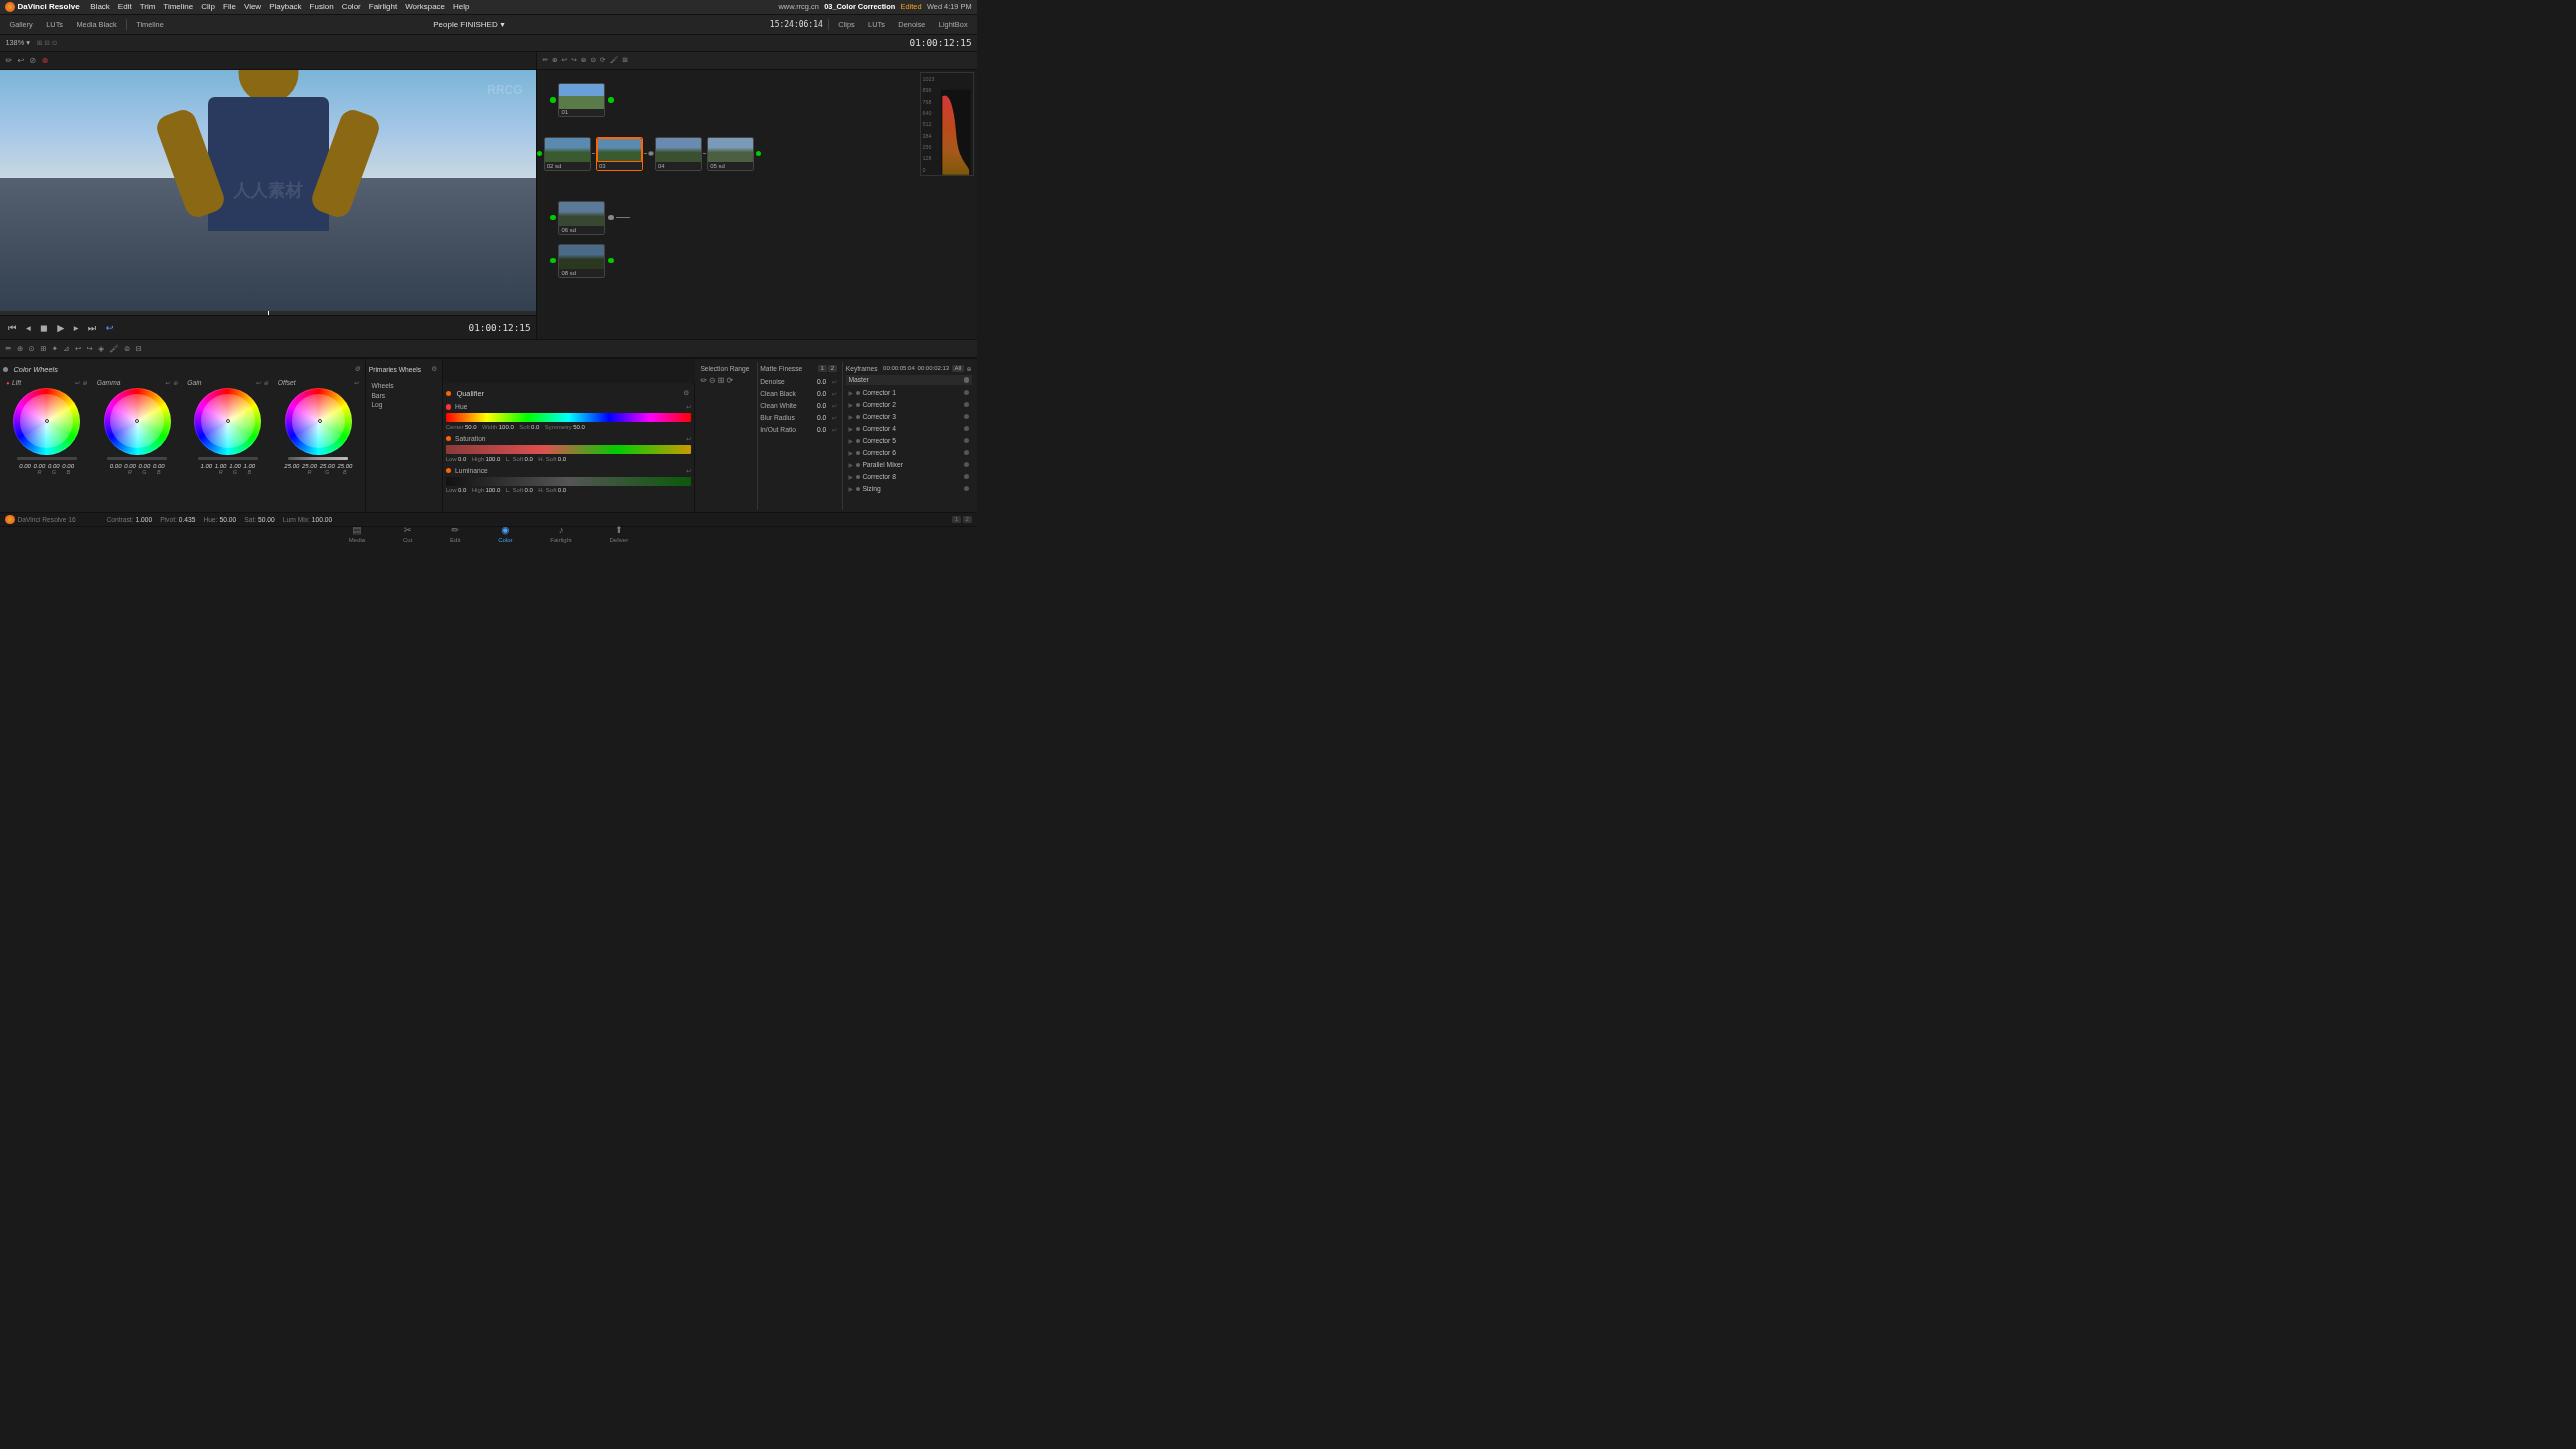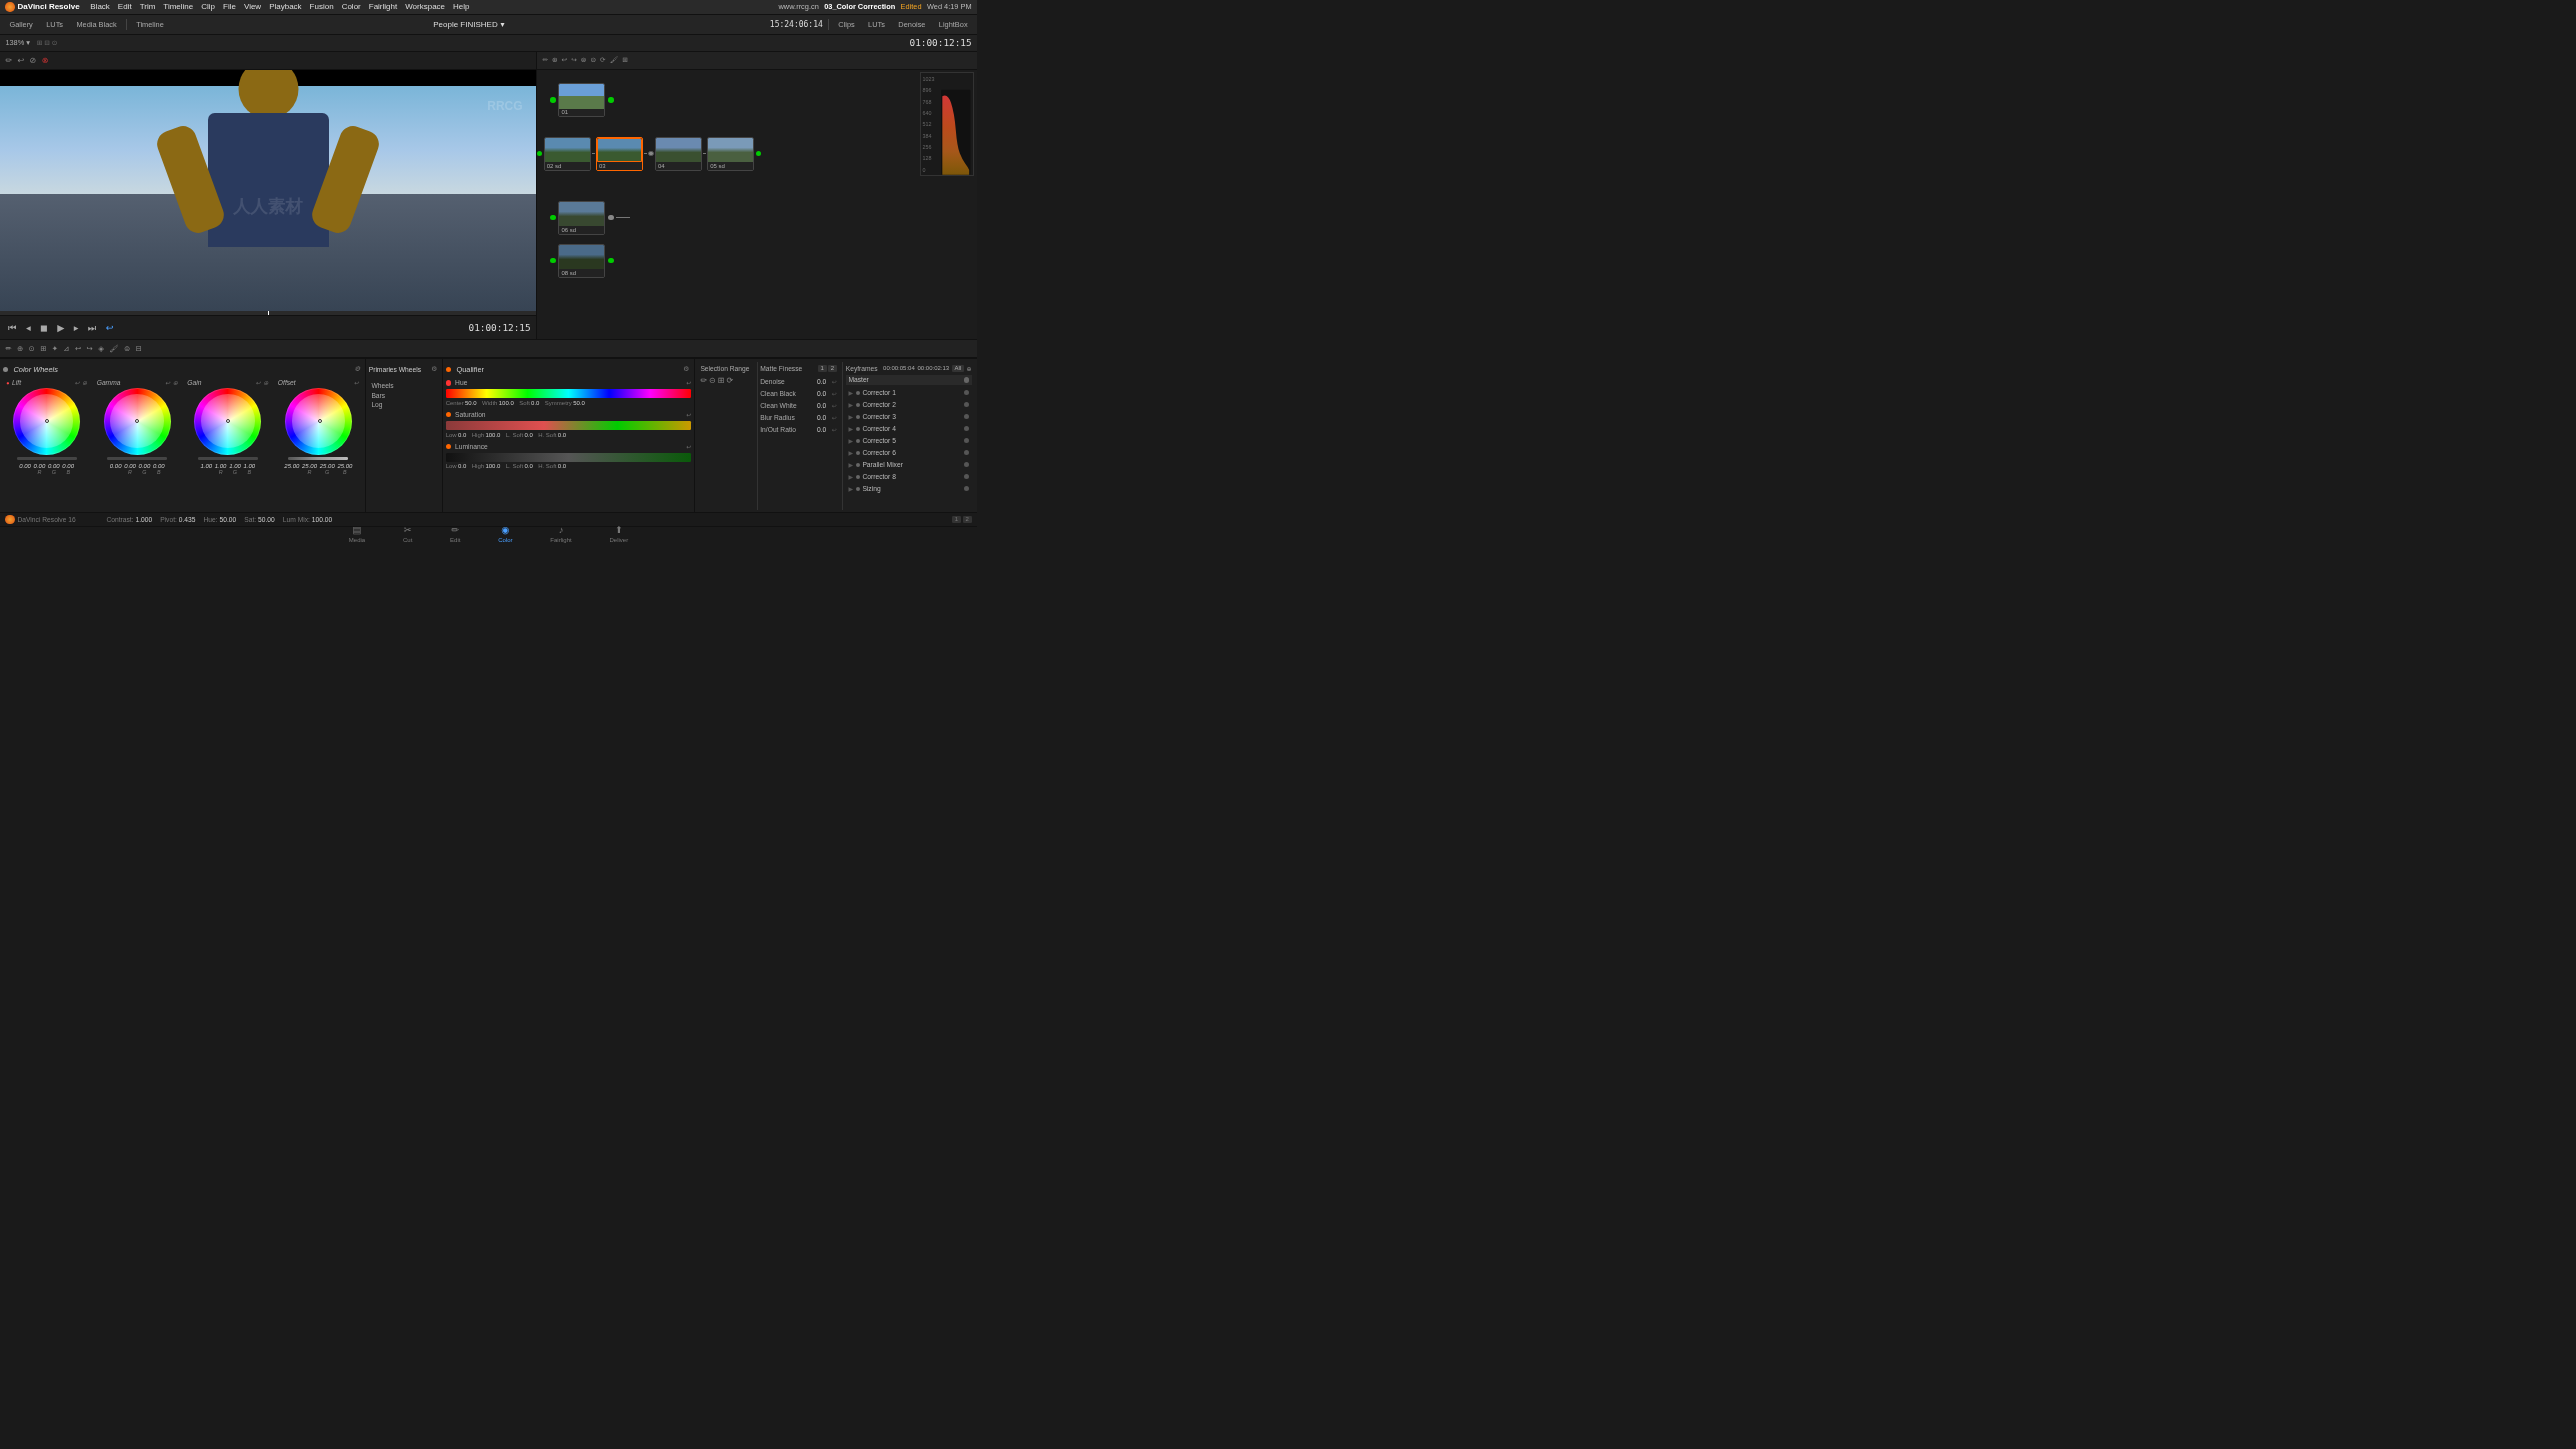--- a/index.html
+++ b/index.html
@@ -129,21 +129,20 @@
       flex: 1;
       background: #000;
       position: relative;
       overflow: hidden;
     }
     .video-preview-inner {
       width: 100%;
       height: 100%;
       background: linear-gradient(180deg, #87CEEB 0%, #87CEEB 40%, #8B6914 40%, #6B4F12 100%);
       position: relative;
-      margin-top: 16px;
     }
     .video-controls {
       height: 24px;
       background: #1e1e1e;
       display: flex;
       align-items: center;
       padding: 0 5.4px;
       gap: 4px;
       border-top: 0.7px solid #111;
     }
@@ -330,20 +329,21 @@
       border-right: 0.7px solid #111;
       padding: 2.7px;
     }
 
     
     .qualifier-panel {
       flex: 1;
       background: #1e1e1e;
       border-right: 0.7px solid #111;
       padding: 2.7px;
+      margin-top: 24px;
     }
     .qualifier-section {
       margin-bottom: 5.4px;
     }
     .qualifier-row {
       display: flex;
       align-items: center;
       gap: 4px;
       margin-bottom: 2.7px;
     }

